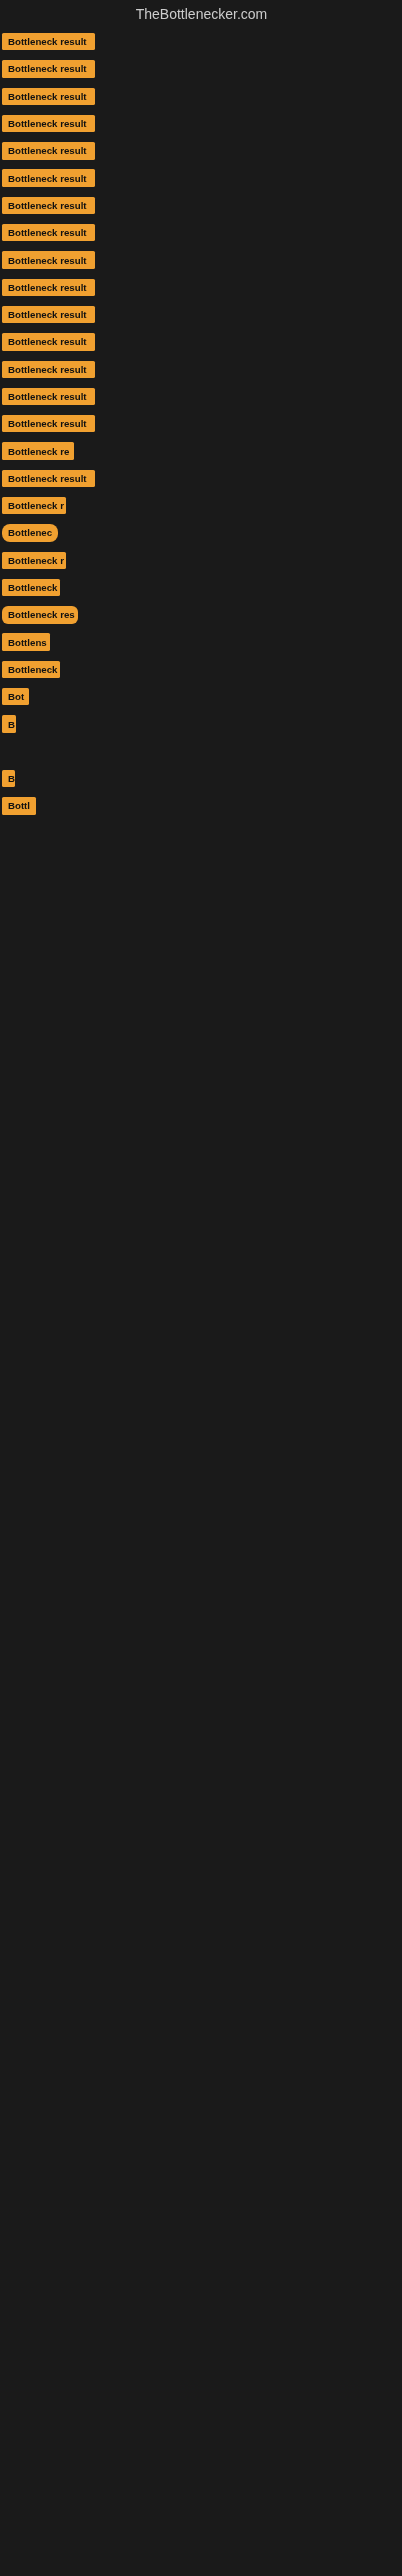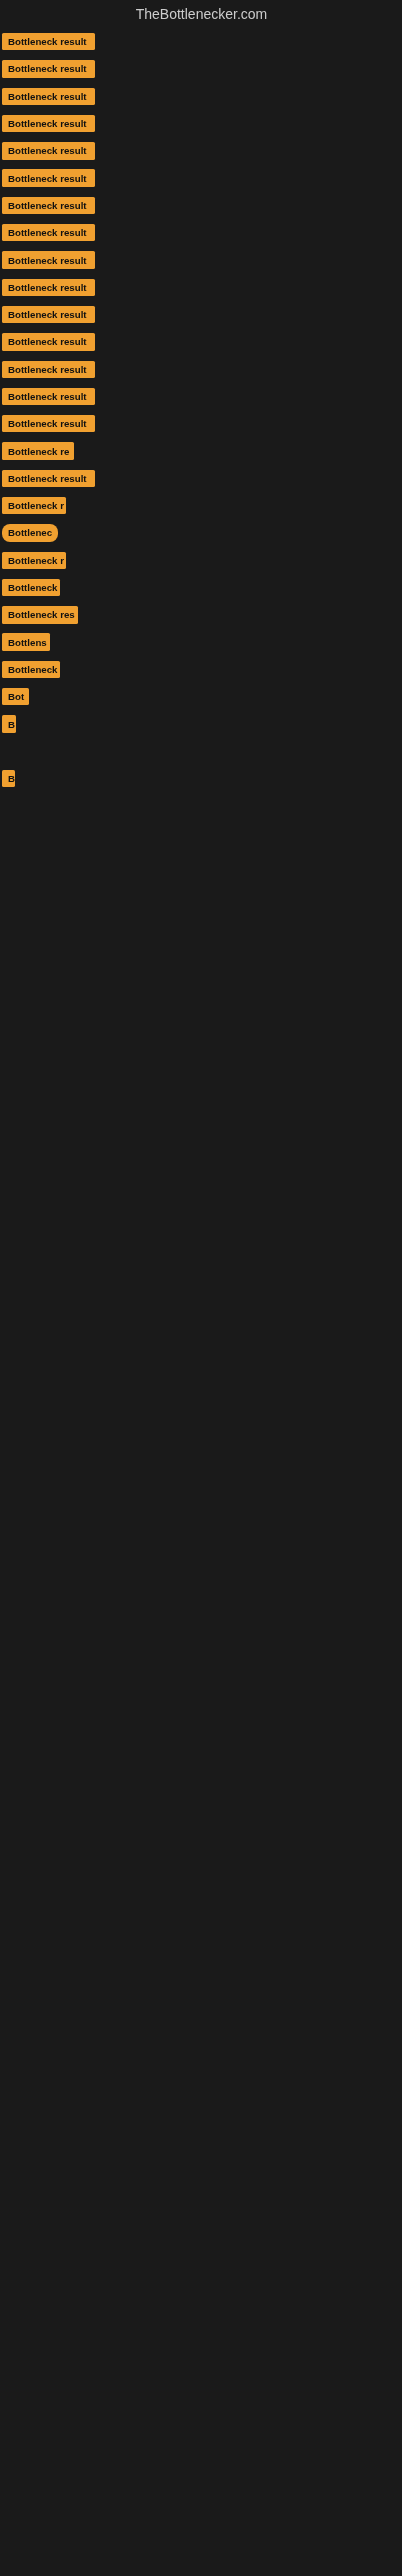--- a/index.html
+++ b/index.html
@@ -111,38 +111,41 @@
       <div class="bar-row" style="padding-left: 1.6px; height: 22.5px;">
         <span class="bottleneck-bar" style="max-width: 56px; width: 56px; border-radius: 8px;">Bottlenec</span>
       </div>
       <div class="bar-row" style="padding-left: 1.6px; height: 22.5px;">
         <span class="bottleneck-bar" style="max-width: 64px; width: 64px;">Bottleneck r</span>
       </div>
       <div class="bar-row" style="padding-left: 1.6px; height: 22.5px;">
         <span class="bottleneck-bar" style="max-width: 58px; width: 58px;">Bottleneck</span>
       </div>
       <div class="bar-row" style="padding-left: 1.6px; height: 22.5px;">
-        <span class="bottleneck-bar" style="max-width: 76px; width: 96px;">Bottleneck res</span>
+        <span class="bottleneck-bar" style="max-width: 76px; width: 96px; border-radius: 6px;">Bottleneck res</span>
       </div>
       <div class="bar-row" style="padding-left: 1.6px; height: 22.5px;">
         <span class="bottleneck-bar" style="max-width: 48px; width: 70px;">Bottlens</span>
       </div>
       <div class="bar-row" style="padding-left: 1.6px; height: 22.5px;">
         <span class="bottleneck-bar" style="max-width: 58px; width: 58px;">Bottleneck</span>
       </div>
       <div class="bar-row" style="padding-left: 1.6px; height: 22.5px;">
         <span class="bottleneck-bar" style="max-width: 27px; width: 27px;">Bot</span>
       </div>
       <div class="bar-row" style="padding-left: 1.6px; height: 22.5px;">
         <span class="bottleneck-bar" style="max-width: 14.5px; width: 14.5px;">B</span>
       </div>
       <div class="bar-row" style="padding-left: 1.6px; height: 22.5px;"></div>
       <div class="bar-row" style="padding-left: 1.6px; height: 22.5px;">
         <span class="bottleneck-bar" style="max-width: 13px; width: 13px;">B</span>
       </div>
+      <div class="bar-row" style="padding-left: 1.6px; height: 22.5px;">
+        <span class="bottleneck-bar" style="max-width: 34px; width: 34px;">Bottl</span>
+      </div>
       <div class="bar-row" style="padding-left: 1.6px; height: 22.5px;"></div>
       <div class="bar-row" style="padding-left: 1.6px; height: 22.5px;"></div>
       <div class="bar-row" style="padding-left: 1.6px; height: 22.5px;"></div>
       <div class="bar-row" style="padding-left: 1.6px; height: 22.5px;"></div>
       <div class="bar-row" style="padding-left: 1.6px; height: 22.5px;"></div>
       <div class="bar-row" style="padding-left: 1.6px; height: 22.5px;"></div>
       <div class="bar-row" style="padding-left: 1.6px; height: 22.5px;"></div>
     </div>
 </div>
 

